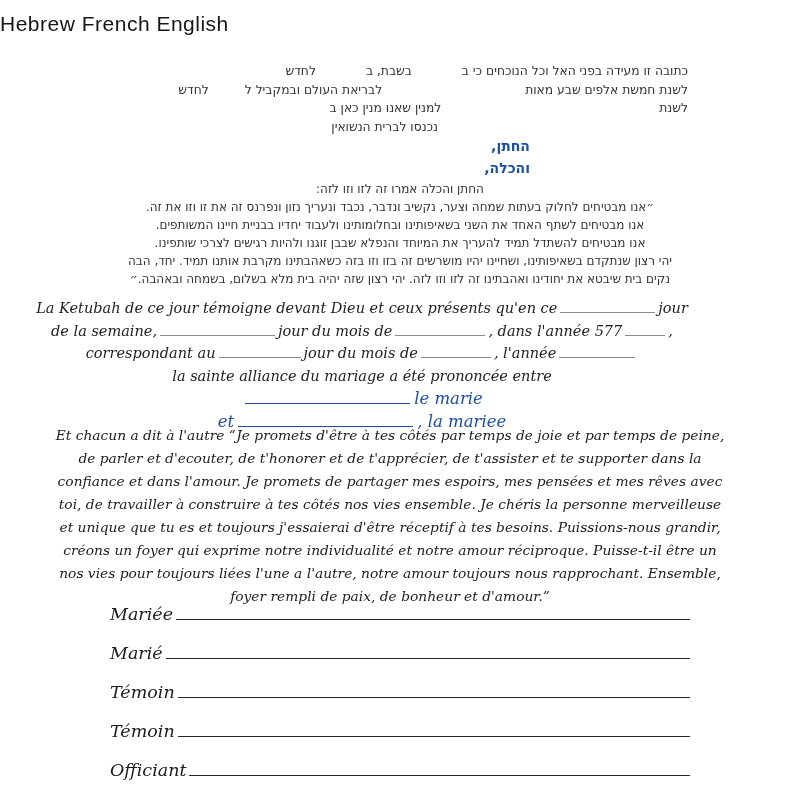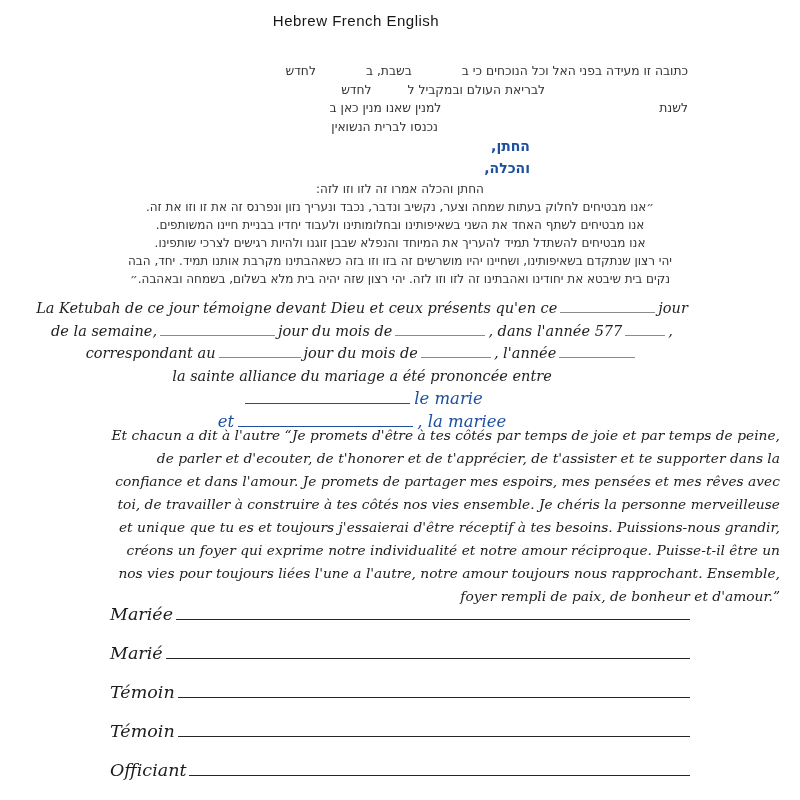--- a/index.html
+++ b/index.html
@@ -1,19 +1,19 @@
 <!DOCTYPE html>
 <html><head>
 <meta charset="utf-8">
 <style>
   html,body{margin:0;padding:0;background:#ffffff;}
   #page{position:relative;width:800px;height:800px;background:#ffffff;overflow:hidden;color:#222;}
 
-  .title{position:absolute;top:12px;left:0;width:712px;text-align:center;
-         font-family:"Liberation Sans",sans-serif;font-size:15px;letter-spacing:.5px;color:#161616;}
+  .title{position:absolute;top:12px;left:0;width:712px;text-align:left;
+         font-family:"Liberation Sans",sans-serif;font-size:21px;letter-spacing:.5px;color:#161616;}
 
   
   #heb-header{position:absolute;top:62px;left:110px;width:578px;direction:rtl;
               font-family:"DejaVu Sans",sans-serif;font-size:12.3px;color:#333;}
   .hrow{display:flex;align-items:baseline;line-height:18.5px;white-space:nowrap;}
   .sp{display:inline-block;flex:0 0 auto;}
   .sp50{width:50px}.sp143{width:143px}.sp36{width:36px}.sp218{width:218px}.sp250{width:250px}.sp158{width:158px}
   .blue{color:#1d4f9e;}
   .hname{font-size:14px;font-weight:600;line-height:21.5px;}
 
@@ -26,21 +26,21 @@
   .script{font-family:"DejaVu Serif",serif;font-style:italic;}
   #fr-date{position:absolute;top:297px;left:0;width:724px;text-align:center;
            font-size:14.5px;line-height:22.5px;color:#1e1e1e;}
   #fr-date .line{white-space:nowrap;}
   .blank{display:inline-block;height:12px;border-bottom:1px solid #8a8a8a;vertical-align:baseline;margin:0 3px;}
   .w95{width:95px}.w115{width:115px}.w90{width:90px}.w40{width:40px}.w82{width:82px}.w70{width:70px}.w76{width:76px}
   .blank.bl{border-bottom:1.7px solid #1d4f9e;margin:0 4px;}
   .w165{width:165px}.w175{width:175px}
   .blue-line{font-size:16.5px;line-height:23px;}
 
-  #fr-vows{position:absolute;top:424px;left:0;width:780px;text-align:right;
+  #fr-vows{position:absolute;top:424px;left:0;width:780px;text-align:center;
            font-size:13.8px;line-height:23px;color:#1c1c1c;}
   #fr-vows .fline{white-space:nowrap;}
 
   
   #signatures{position:absolute;top:597px;left:110px;width:580px;}
   .sig{display:flex;align-items:flex-end;height:27px;margin-bottom:12px;}
   .sig .lbl{flex:0 0 auto;font-size:17.5px;color:#1c1c1c;}
   .sig .ln{flex:1 1 auto;border-bottom:1.4px solid #262626;margin:0 0 4px 3px;}
 </style>
 </head>
@@ -52,20 +52,21 @@
 
   <div id="heb-header">
     <div class="hrow">
       <span>כתובה זו מעידה בפני האל וכל הנוכחים כי ב</span>
       <span class="sp sp50"></span>
       <span>בשבת, ב</span>
       <span class="sp sp50"></span>
       <span>לחדש</span>
     </div>
     <div class="hrow">
+      <span>לשנת חמשת אלפים שבע מאות</span>
       <span class="sp sp143"></span>
       <span>לבריאת העולם ובמקביל ל</span>
       <span class="sp sp36"></span>
       <span>לחדש</span>
     </div>
     <div class="hrow">
       <span>לשנת</span>
       <span class="sp sp218"></span>
       <span>למנין שאנו מנין כאן ב</span>
     </div>

